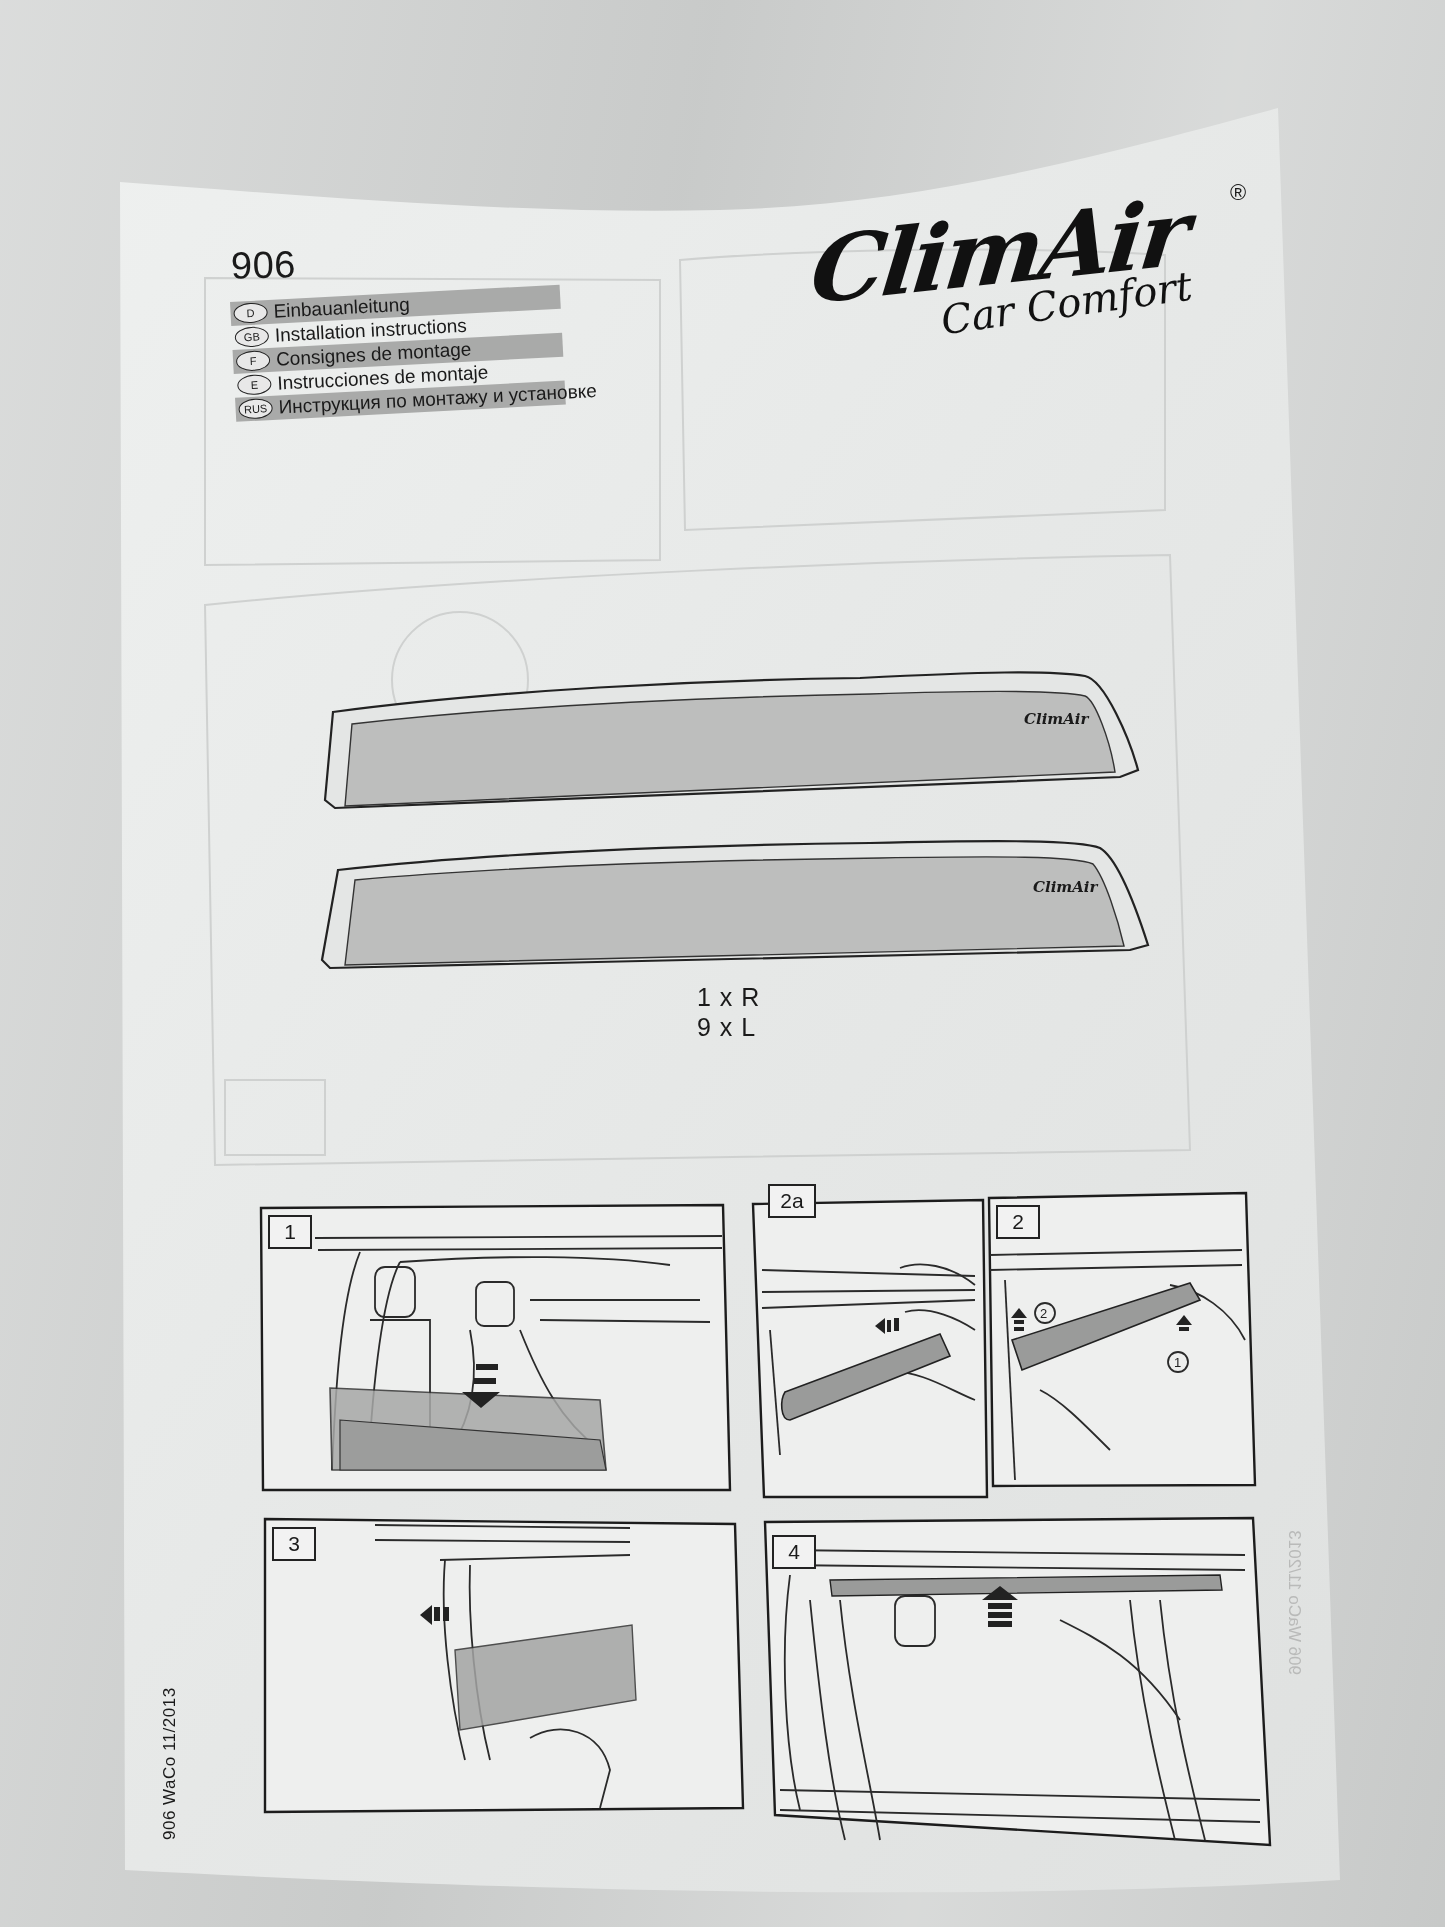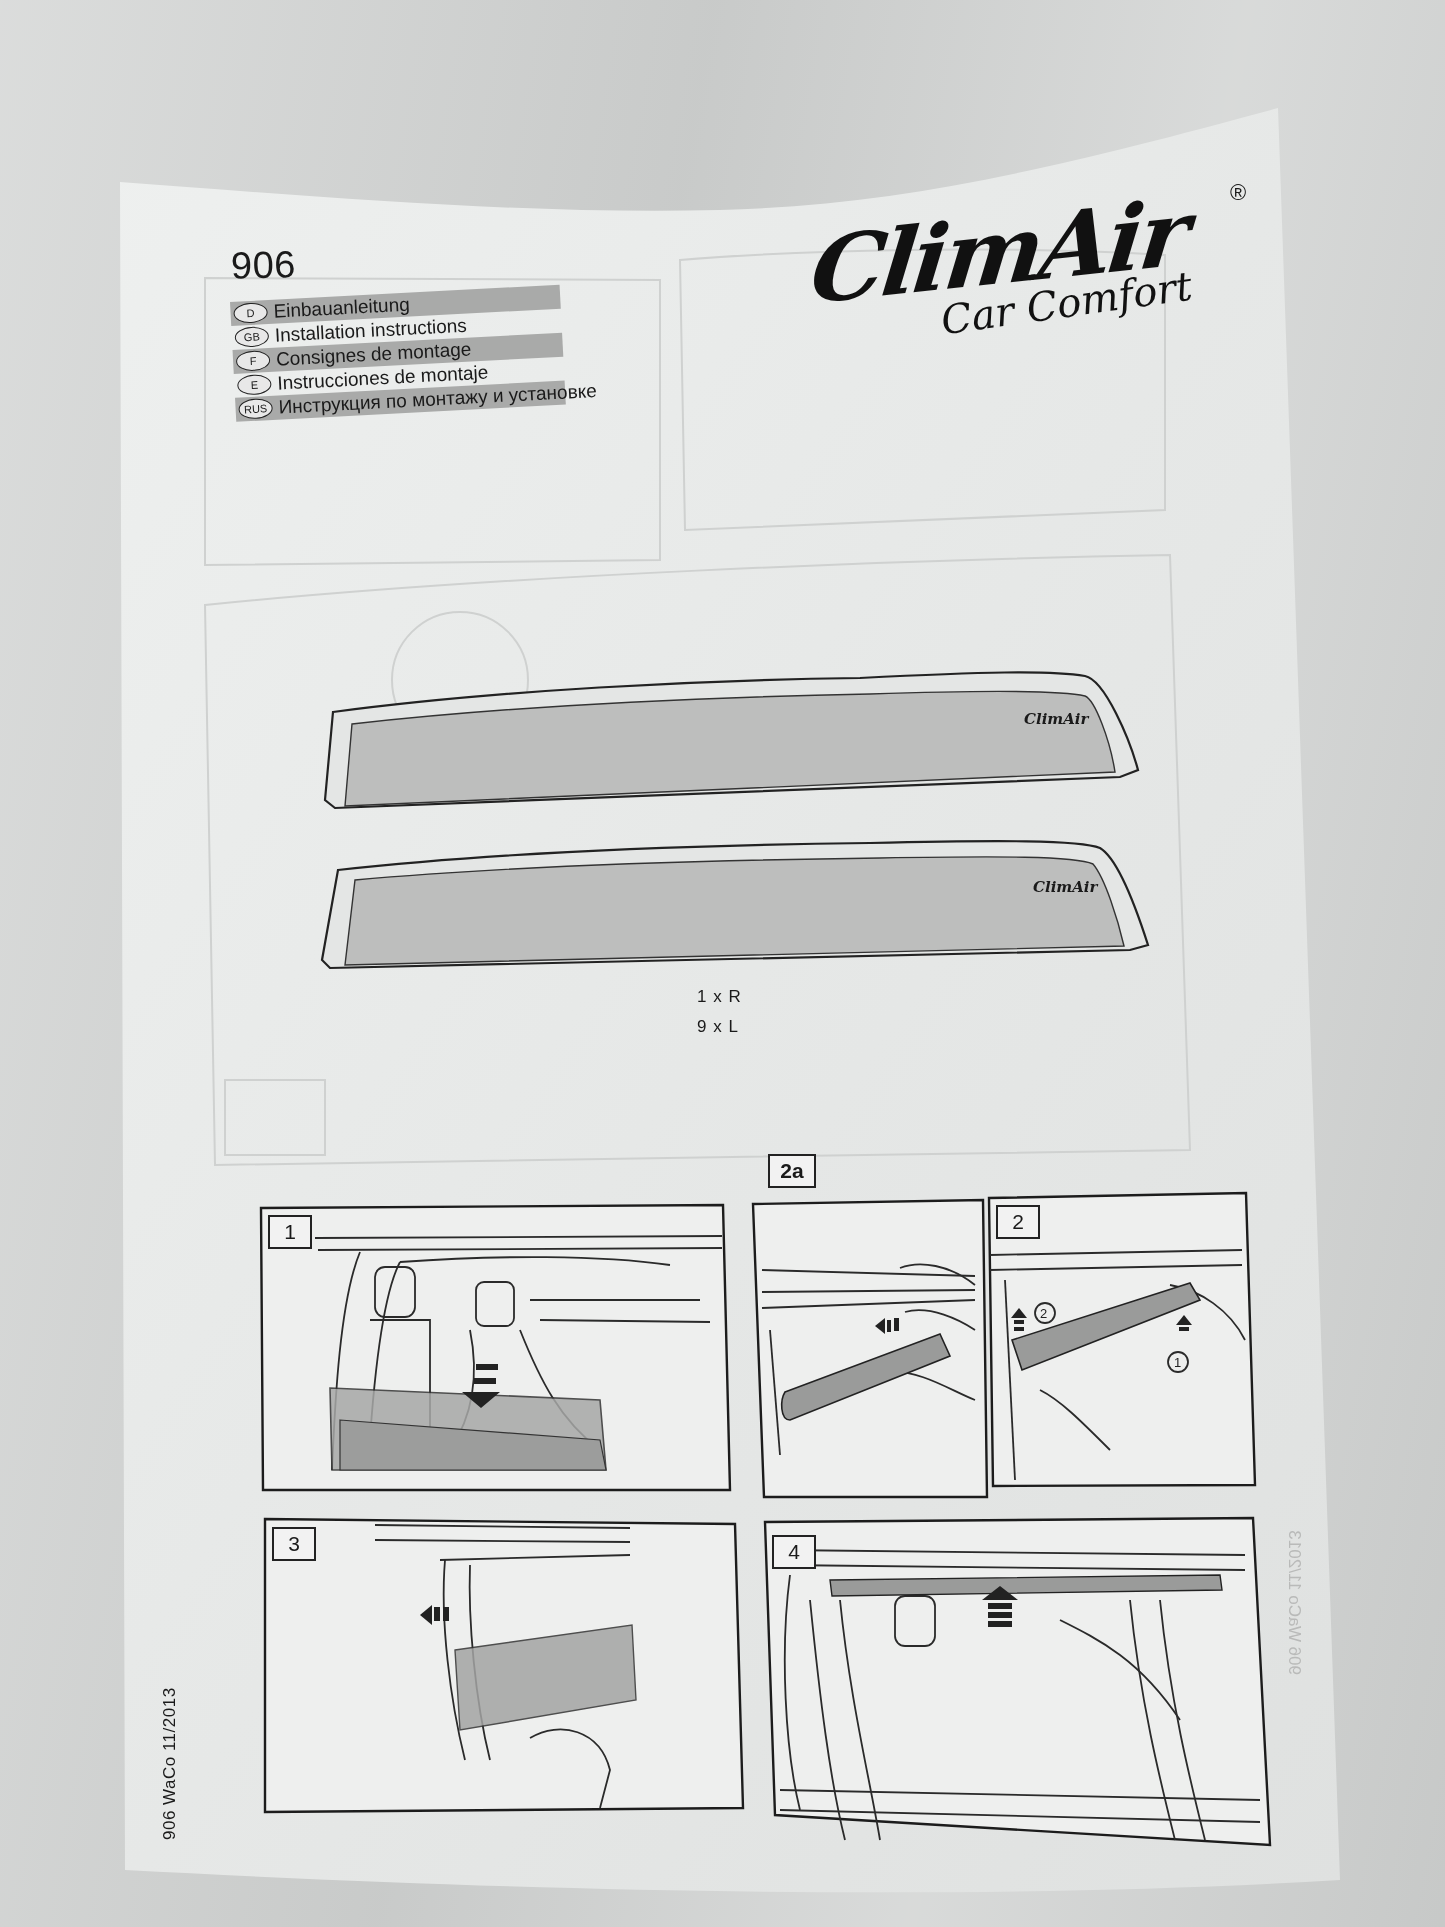--- a/index.html
+++ b/index.html
@@ -27,21 +27,21 @@
     min-width:28px; height:18px; border:1.6px solid #222; border-radius:50%;
     font-size:11px; margin:0 4px 0 3px; background:#e8e8e8; padding:0 2px;
   }
   .lang-text { padding-left:2px; }
 
   .logo { left:805px; top:198px; width:470px; height:160px; }
   .logo-main { position:absolute; left:10px; top:0; font-family:"DejaVu Serif", serif; font-style:italic; font-weight:bold; font-size:92px; letter-spacing:-4px; transform:skewX(-12deg) rotate(-6deg); color:#111; }
   .logo-sub { position:absolute; left:135px; top:82px; font-family:"DejaVu Serif", serif; font-style:italic; font-size:40px; transform:rotate(-8deg); color:#111; }
   .logo-reg { position:absolute; left:425px; top:-18px; font-size:22px; }
 
-  .qty { left:697px; top:982px; font-size:17px; line-height:30px; letter-spacing:1px; }
+  .qty { left:697px; top:982px; font-size:25px; line-height:30px; letter-spacing:1px; }
 
   .footer-code { left:160px; top:1840px; font-size:17px; transform:rotate(-90deg); transform-origin:left top; white-space:nowrap; letter-spacing:0.5px; }
   .mirror-code { left:1304px; top:1675px; font-size:17px; color:#b9bab9; transform:rotate(90deg) scaleX(-1); transform-origin:left top; white-space:nowrap; }
 
   .step-label {
     position:absolute; border:2px solid #222; background:#f2f2f2;
     font-size:21px; display:flex; align-items:center; justify-content:center;
     width:40px; height:30px;
   }
 </style>
@@ -219,20 +219,20 @@
     <path d="M830 1580 L 1220 1575 L 1222 1590 L 832 1596 Z" fill="#9a9b9a" stroke="#222" stroke-width="1.4"></path>
     <g fill="#222">
       <path d="M982 1600 L 1000 1586 L 1018 1600 Z"></path>
       <rect x="988" y="1603" width="24" height="6"></rect>
       <rect x="988" y="1612" width="24" height="6"></rect>
       <rect x="988" y="1621" width="24" height="6"></rect>
     </g>
   </svg>
 
   <div class="step-label" style="left:268px;top:1215px;">1</div>
-  <div class="step-label" style="left:768px;top:1154px;width:44px;font-weight:bold;">2a</div>
+  <div class="step-label" style="left:768px;top:1184px;width:44px;">2a</div>
   <div class="step-label" style="left:996px;top:1205px;">2</div>
   <div class="step-label" style="left:272px;top:1527px;">3</div>
   <div class="step-label" style="left:772px;top:1535px;">4</div>
 
   <div class="abs footer-code">906 WaCo  11/2013</div>
   <div class="abs mirror-code">906 WaCo 11/2013</div>
 </div>
 
 </body></html>

